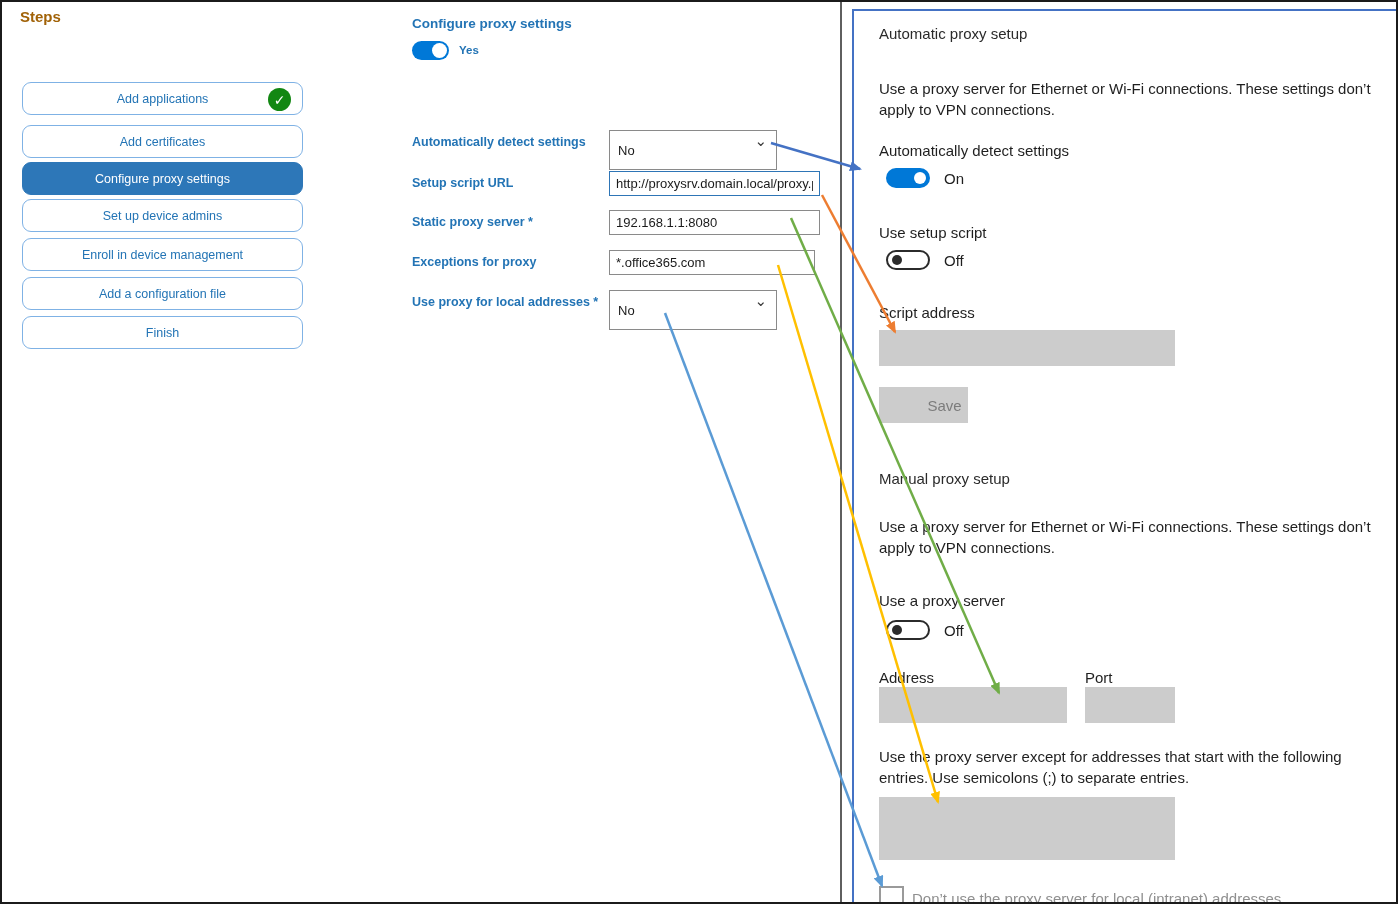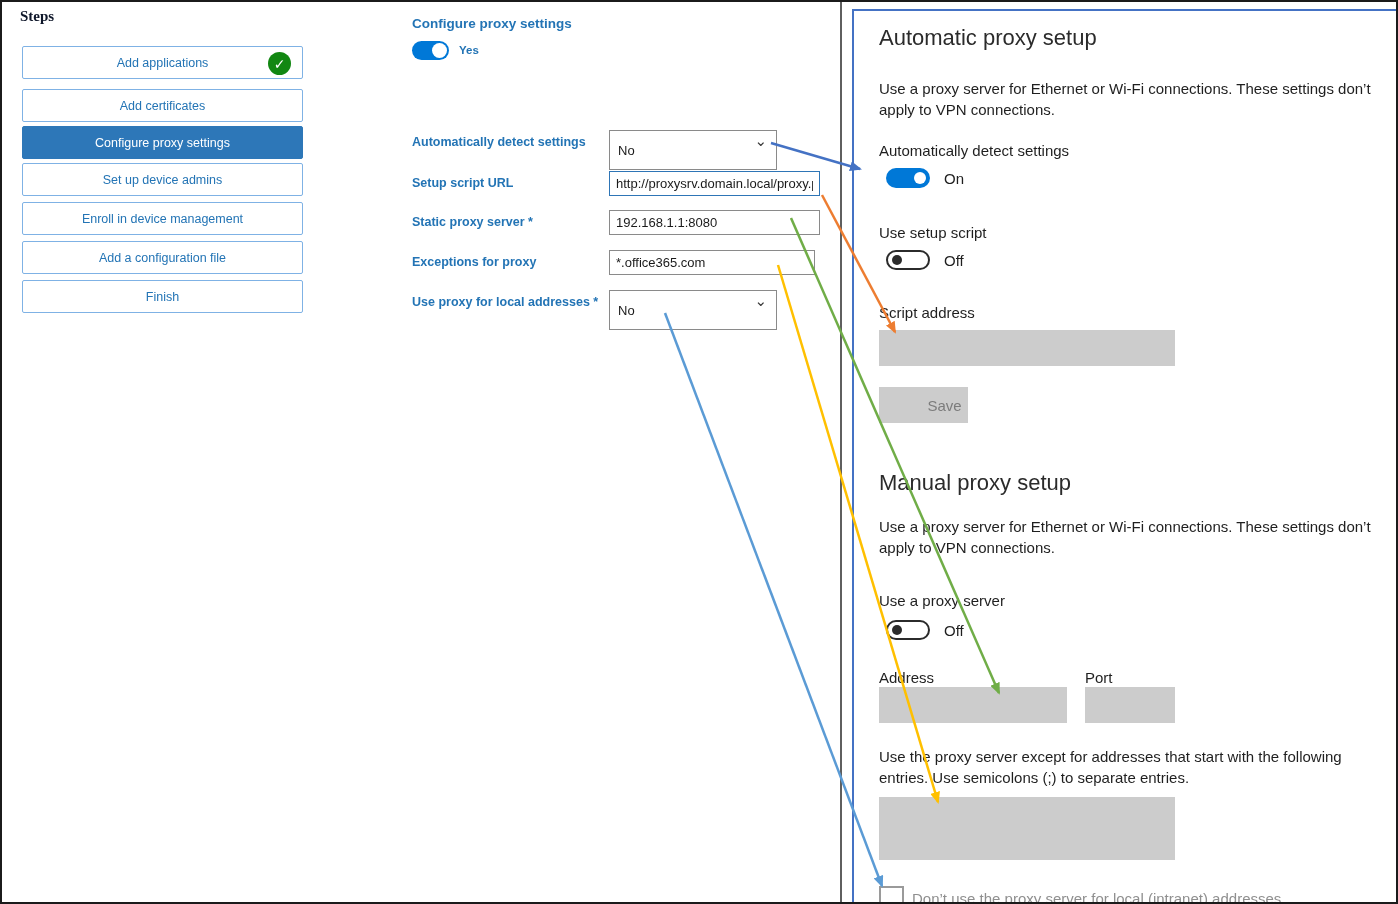--- a/index.html
+++ b/index.html
@@ -1,24 +1,24 @@
 <!DOCTYPE html>
 <html><head>
 <meta charset="utf-8">
 <style>
   html,body{margin:0;padding:0;}
   body{font-family:"Liberation Sans","DejaVu Sans",sans-serif;background:#fff;}
   #stage{position:relative;width:1398px;height:904px;background:#fff;overflow:hidden;
          border:2px solid #1b1b1b;box-sizing:border-box;}
 
   
-  .steps-title{position:absolute;left:18px;top:6px;font-size:15px;font-weight:bold;color:#0f172a;font-family:Liberation Serif, serif;}
+  .steps-title{position:absolute;left:18px;top:6px;font-size:15px;font-weight:bold;color:#a16207;}
   .step-btn{position:absolute;left:20px;width:281px;height:33px;box-sizing:border-box;
-            border:1px solid #7fb2e5;border-radius:2px;background:#fff;color:#2374b5;
-            font-size:12.5px;display:flex;align-items:center;justify-content:center;cursor:pointer;}
+            border:1px solid #7fb2e5;border-radius:9px;background:#fff;color:#2374b5;
+            font-size:12.5px;display:flex;align-items:center;justify-content:center;cursor:pointer;margin-top:36px;}
   .step-btn.selected{background:#2d77b8;border-color:#2d77b8;color:#fff;}
   .check-badge{position:absolute;right:11px;top:5px;width:23px;height:23px;border-radius:50%;
                background:#128712;color:#fff;font-size:14px;font-weight:bold;
                display:flex;align-items:center;justify-content:center;}
 
   
   .form-title{position:absolute;left:410px;top:14px;font-size:13.5px;font-weight:bold;color:#2374b5;}
   .wcd-toggle{position:absolute;left:410px;top:39px;width:37px;height:19px;border-radius:10px;
               background:#0078d7;cursor:pointer;}
   .wcd-toggle .knob{position:absolute;right:2px;top:2px;width:15px;height:15px;border-radius:50%;background:#fff;}
@@ -32,21 +32,21 @@
               border:1px solid #8a8a8a;background:#fff;font-size:13px;color:#1a1a1a;
               display:flex;align-items:center;padding:0 8px;cursor:pointer;}
   .select-box .chev{position:absolute;right:9px;top:1px;font-size:15px;color:#333;}
 
   
   .vsep{position:absolute;left:838px;top:0;width:2px;height:904px;background:#5f5f5f;}
 
   
   .win-panel{position:absolute;left:850px;top:7px;width:548px;height:905px;box-sizing:border-box;
              border:2px solid #4472c4;background:#fff;}
-  .win-panel .h{position:absolute;left:25px;font-size:22px;color:#2b2b2b;}
+  .win-panel .h{position:absolute;left:25px;font-size:15px;color:#2b2b2b;}
   .win-panel .p{position:absolute;left:25px;font-size:15px;color:#1f1f1f;line-height:1.38;}
   .win-panel .lbl{position:absolute;left:25px;font-size:15px;color:#1f1f1f;}
   .tgl-row{position:absolute;left:32px;display:flex;align-items:center;gap:14px;}
   .tgl{position:relative;width:44px;height:20px;border-radius:11px;box-sizing:border-box;cursor:pointer;}
   .tgl.on{background:#0078d7;}
   .tgl.on .knob{position:absolute;right:4px;top:4px;width:12px;height:12px;border-radius:50%;background:#fff;}
   .tgl.off{background:#fff;border:2px solid #2b2b2b;}
   .tgl.off .knob{position:absolute;left:4px;top:3px;width:10px;height:10px;border-radius:50%;background:#2b2b2b;}
   .tgl-state{font-size:15px;color:#1f1f1f;}
   .gbox{position:absolute;left:25px;background:#cccccc;}

